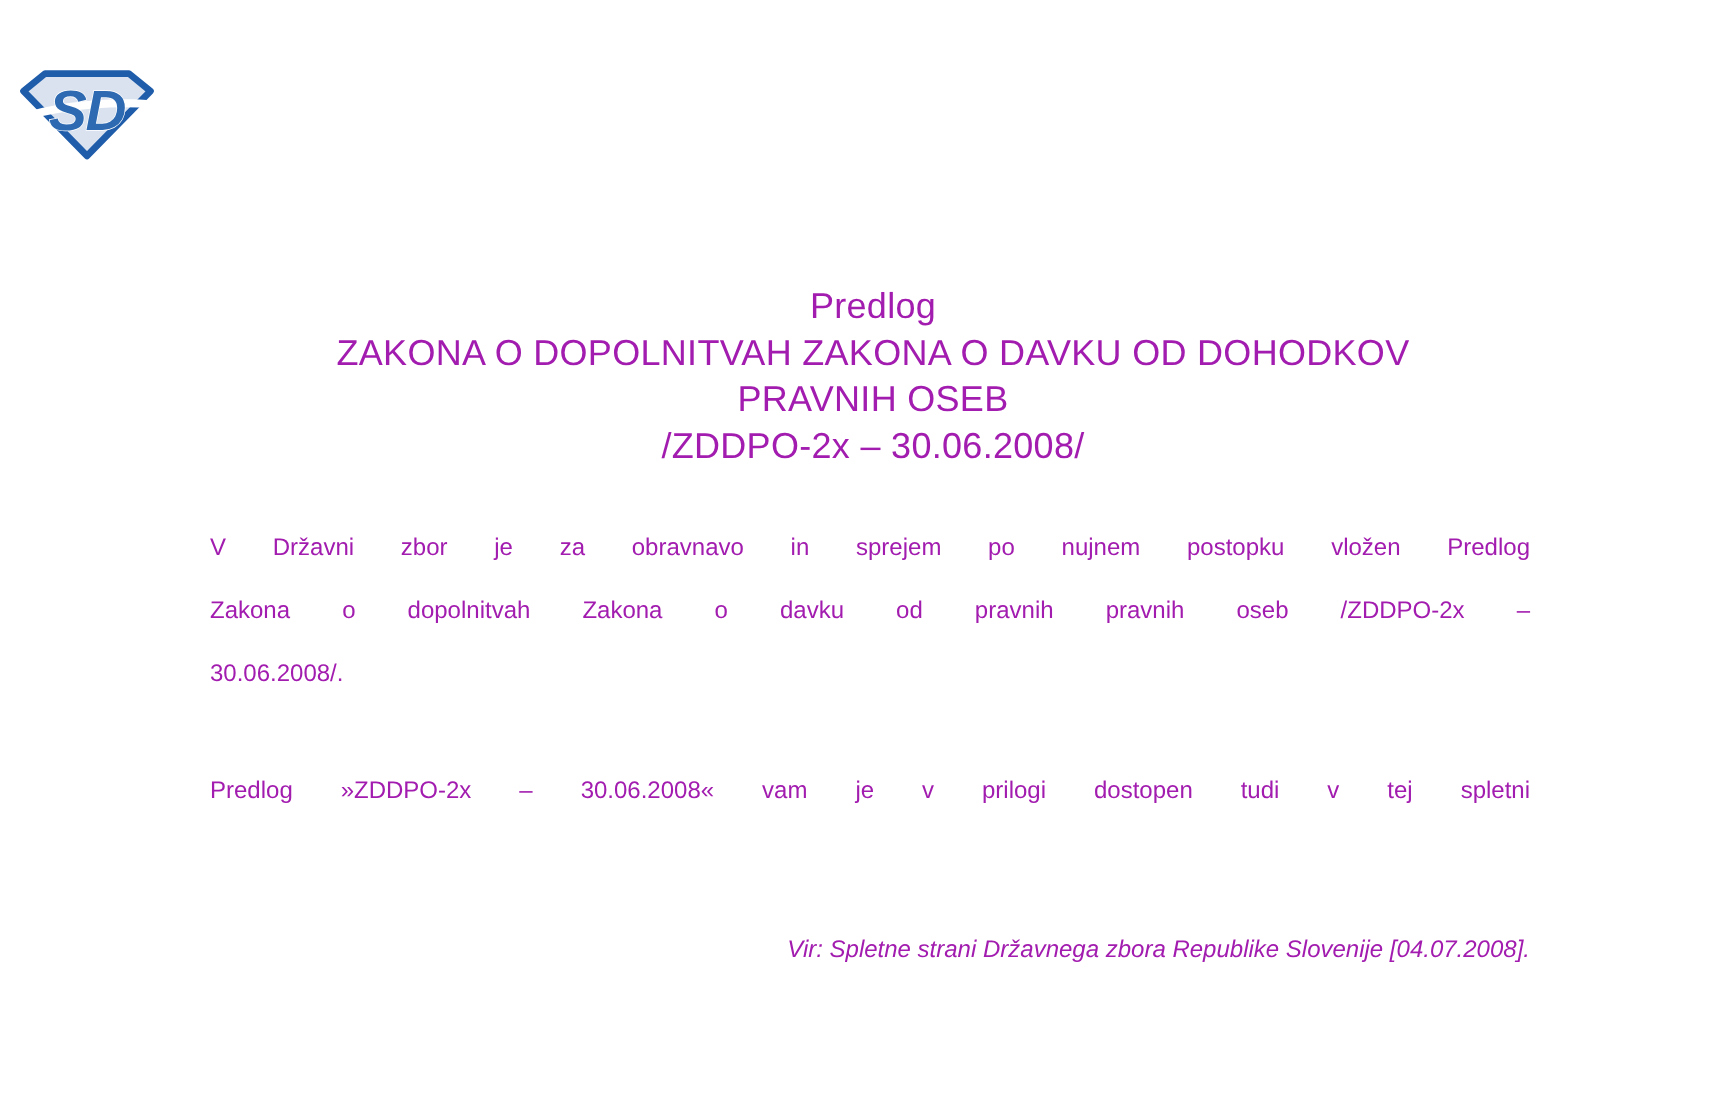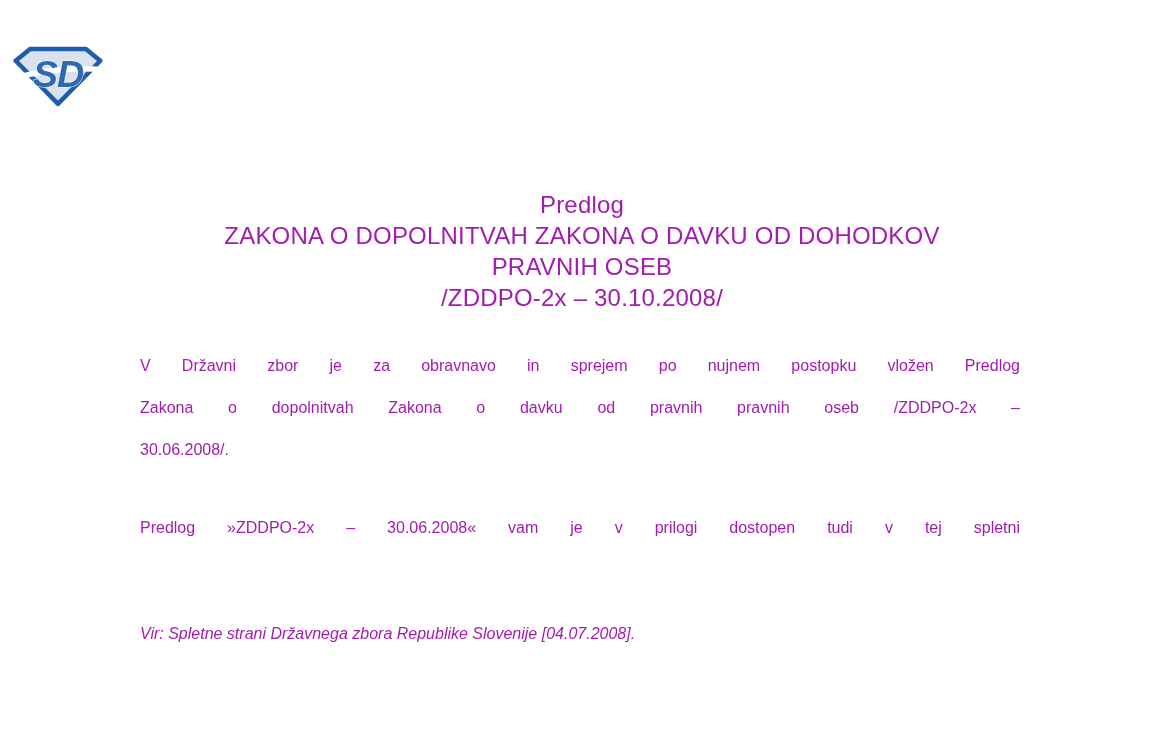--- a/index.html
+++ b/index.html
@@ -37,21 +37,21 @@
   }
   .body-block {
     position: absolute;
     left: 140px;
     width: 880px;
     top: 345px;
     font-size: 16px;
     line-height: 42px;
   }
   .para { margin: 0 0 36px 0; }
-  .para-source { margin: 64px 0 0 0; font-style: italic; }
+  .para-source { margin: 64px 0 0 0; font-style: italic; text-align: right; }
   .line-justify {
     text-align: justify;
     text-align-last: justify;
   }
   .line-last {
     text-align: center;
     text-align-last: left;
   }
 </style>
 </head>
@@ -62,21 +62,21 @@
   <svg class="logo" viewBox="0 0 100 68" xmlns="http://www.w3.org/2000/svg" aria-hidden="true">
     <polygon points="19,4 81,4 97,17 50,65 3,17" fill="#d9e2ee" stroke="#1f5dab" stroke-width="5" stroke-linejoin="round"></polygon>
     <path d="M0,34 C28,25 66,21 100,24 L100,30 C66,27 30,31 0,40 Z" fill="#ffffff"></path>
     <text x="50" y="46" text-anchor="middle" font-family="Liberation Sans, DejaVu Sans, sans-serif" font-size="42" font-weight="bold" font-style="italic" fill="#2e6ab1" stroke="#ffffff" stroke-width="1" paint-order="stroke" letter-spacing="-1">SD</text>
   </svg>
 
   <div class="title-block">
     <div>Predlog</div>
     <div>ZAKONA O DOPOLNITVAH ZAKONA O DAVKU OD DOHODKOV</div>
     <div>PRAVNIH OSEB</div>
-    <div>/ZDDPO-2x – 30.10.2008/</div>
+    <div>/ZDDPO-2x – 30.06.2008/</div>
   </div>
 
   <div class="body-block">
 
     <div class="para">
       <div class="line-justify">V Državni zbor je za obravnavo in sprejem po nujnem postopku vložen Predlog</div>
       <div class="line-justify">Zakona o dopolnitvah Zakona o davku od pravnih pravnih oseb /ZDDPO-2x –</div>
       <div class="line-last">30.06.2008/.</div>
     </div>
 

